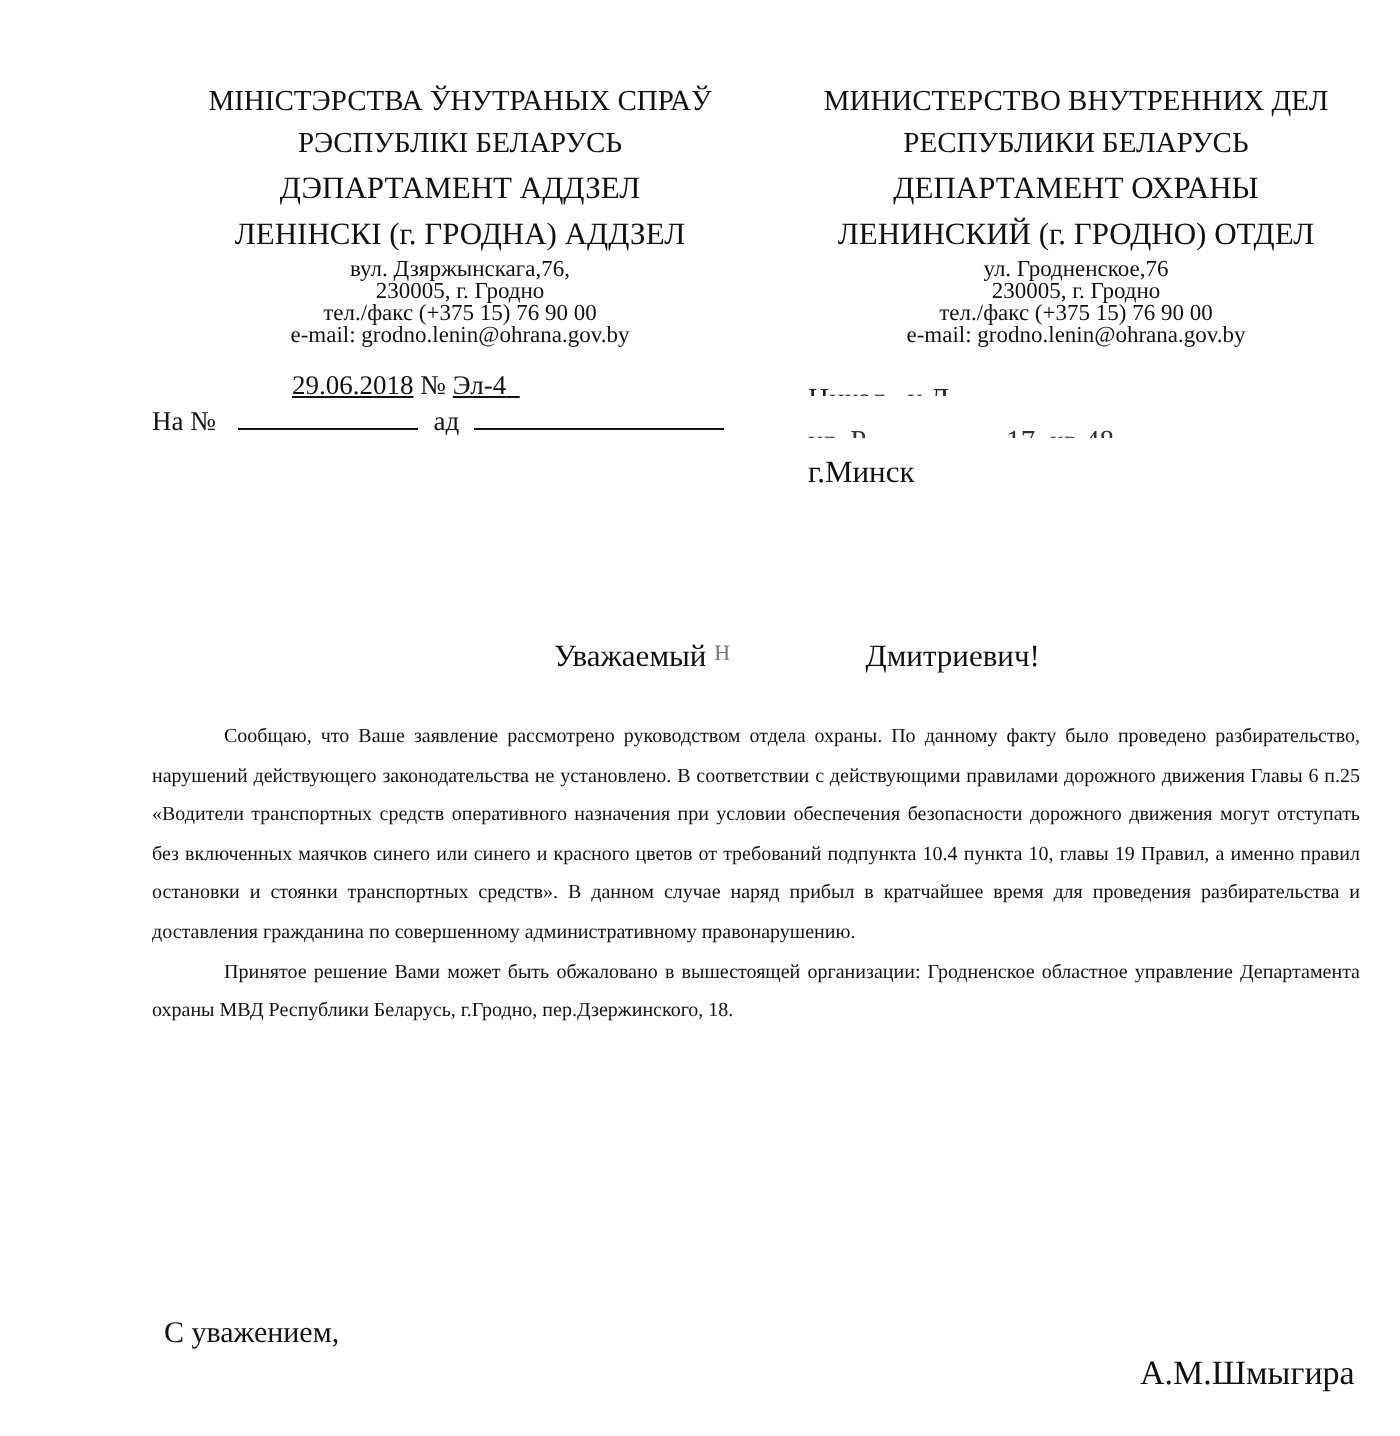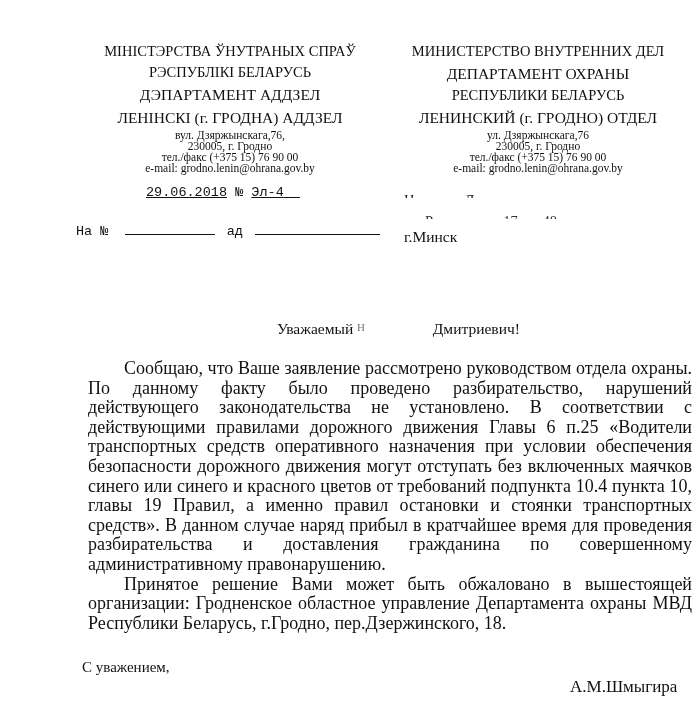--- a/index.html
+++ b/index.html
@@ -38,25 +38,24 @@
       line-height: 11px;
       white-space: nowrap;
     }
     .lh .small.first { margin-top: 1px; }
 
     
     .ref {
       position: absolute;
       font-size: 13.5px;
       white-space: nowrap;
-      font-family: Liberation Mono, monospace;
     }
     .ref-date { left: 146px; top: 185px; }
     .u { text-decoration: underline; }
-    .ref-na { left: 76px; top: 202px; margin-top: 20px; }
+    .ref-na { left: 76px; top: 202px; }
     .blank {
       display: inline-block;
       border-bottom: 1px solid #111;
       height: 12px;
       vertical-align: baseline;
     }
     .blank.b1 { width: 90px; margin: 0 4px 0 8px; }
     .blank.b2 { width: 125px; margin-left: 4px; }
 
     
@@ -79,24 +78,24 @@
       left: 277px;
       top: 320px;
       font-size: 15.5px;
       white-space: nowrap;
     }
     .salutation .fade { color: #777; font-size: 11px; vertical-align: 3px; }
 
     
     .body-text {
       position: absolute;
-      left: 88px;
+      left: 76px;
       top: 359px;
       width: 604px;
-      font-size: 18px;
+      font-size: 10px;
       line-height: 19.6px;
       text-align: justify;
     }
     .body-text p {
       margin: 0;
       text-indent: 36px;
       text-align-last: left;
     }
 
     
@@ -127,24 +126,24 @@
     <div class="big tall">ДЭПАРТАМЕНТ АДДЗЕЛ</div>
     <div class="big tall">ЛЕНІНСКІ (г. ГРОДНА) АДДЗЕЛ</div>
     <div class="small first">вул. Дзяржынскага,76,</div>
     <div class="small">230005, г. Гродно</div>
     <div class="small">тел./факс (+375 15) 76 90 00</div>
     <div class="small">e-mail: grodno.lenin@ohrana.gov.by</div>
   </div>
 
   <div class="lh lh-right">
     <div class="big">МИНИСТЕРСТВО ВНУТРЕННИХ ДЕЛ</div>
+    <div class="big">РЕСПУБЛИКИ БЕЛАРУСЬ</div>
     <div class="big tall">ДЕПАРТАМЕНТ ОХРАНЫ</div>
-    <div class="big">РЕСПУБЛИКИ БЕЛАРУСЬ</div>
     <div class="big tall">ЛЕНИНСКИЙ (г. ГРОДНО) ОТДЕЛ</div>
-    <div class="small first">ул. Дзяржынскага,76</div>
+    <div class="small first">ул. Гродненское,76</div>
     <div class="small">230005, г. Гродно</div>
     <div class="small">тел./факс (+375 15) 76 90 00</div>
     <div class="small">e-mail: grodno.lenin@ohrana.gov.by</div>
   </div>
 
   <div class="ref ref-date">
     <span class="u">29.06.2018</span>
     <span>№</span>
     <span class="u">Эл-4</span><span class="u">&nbsp;&nbsp;</span>
   </div>

